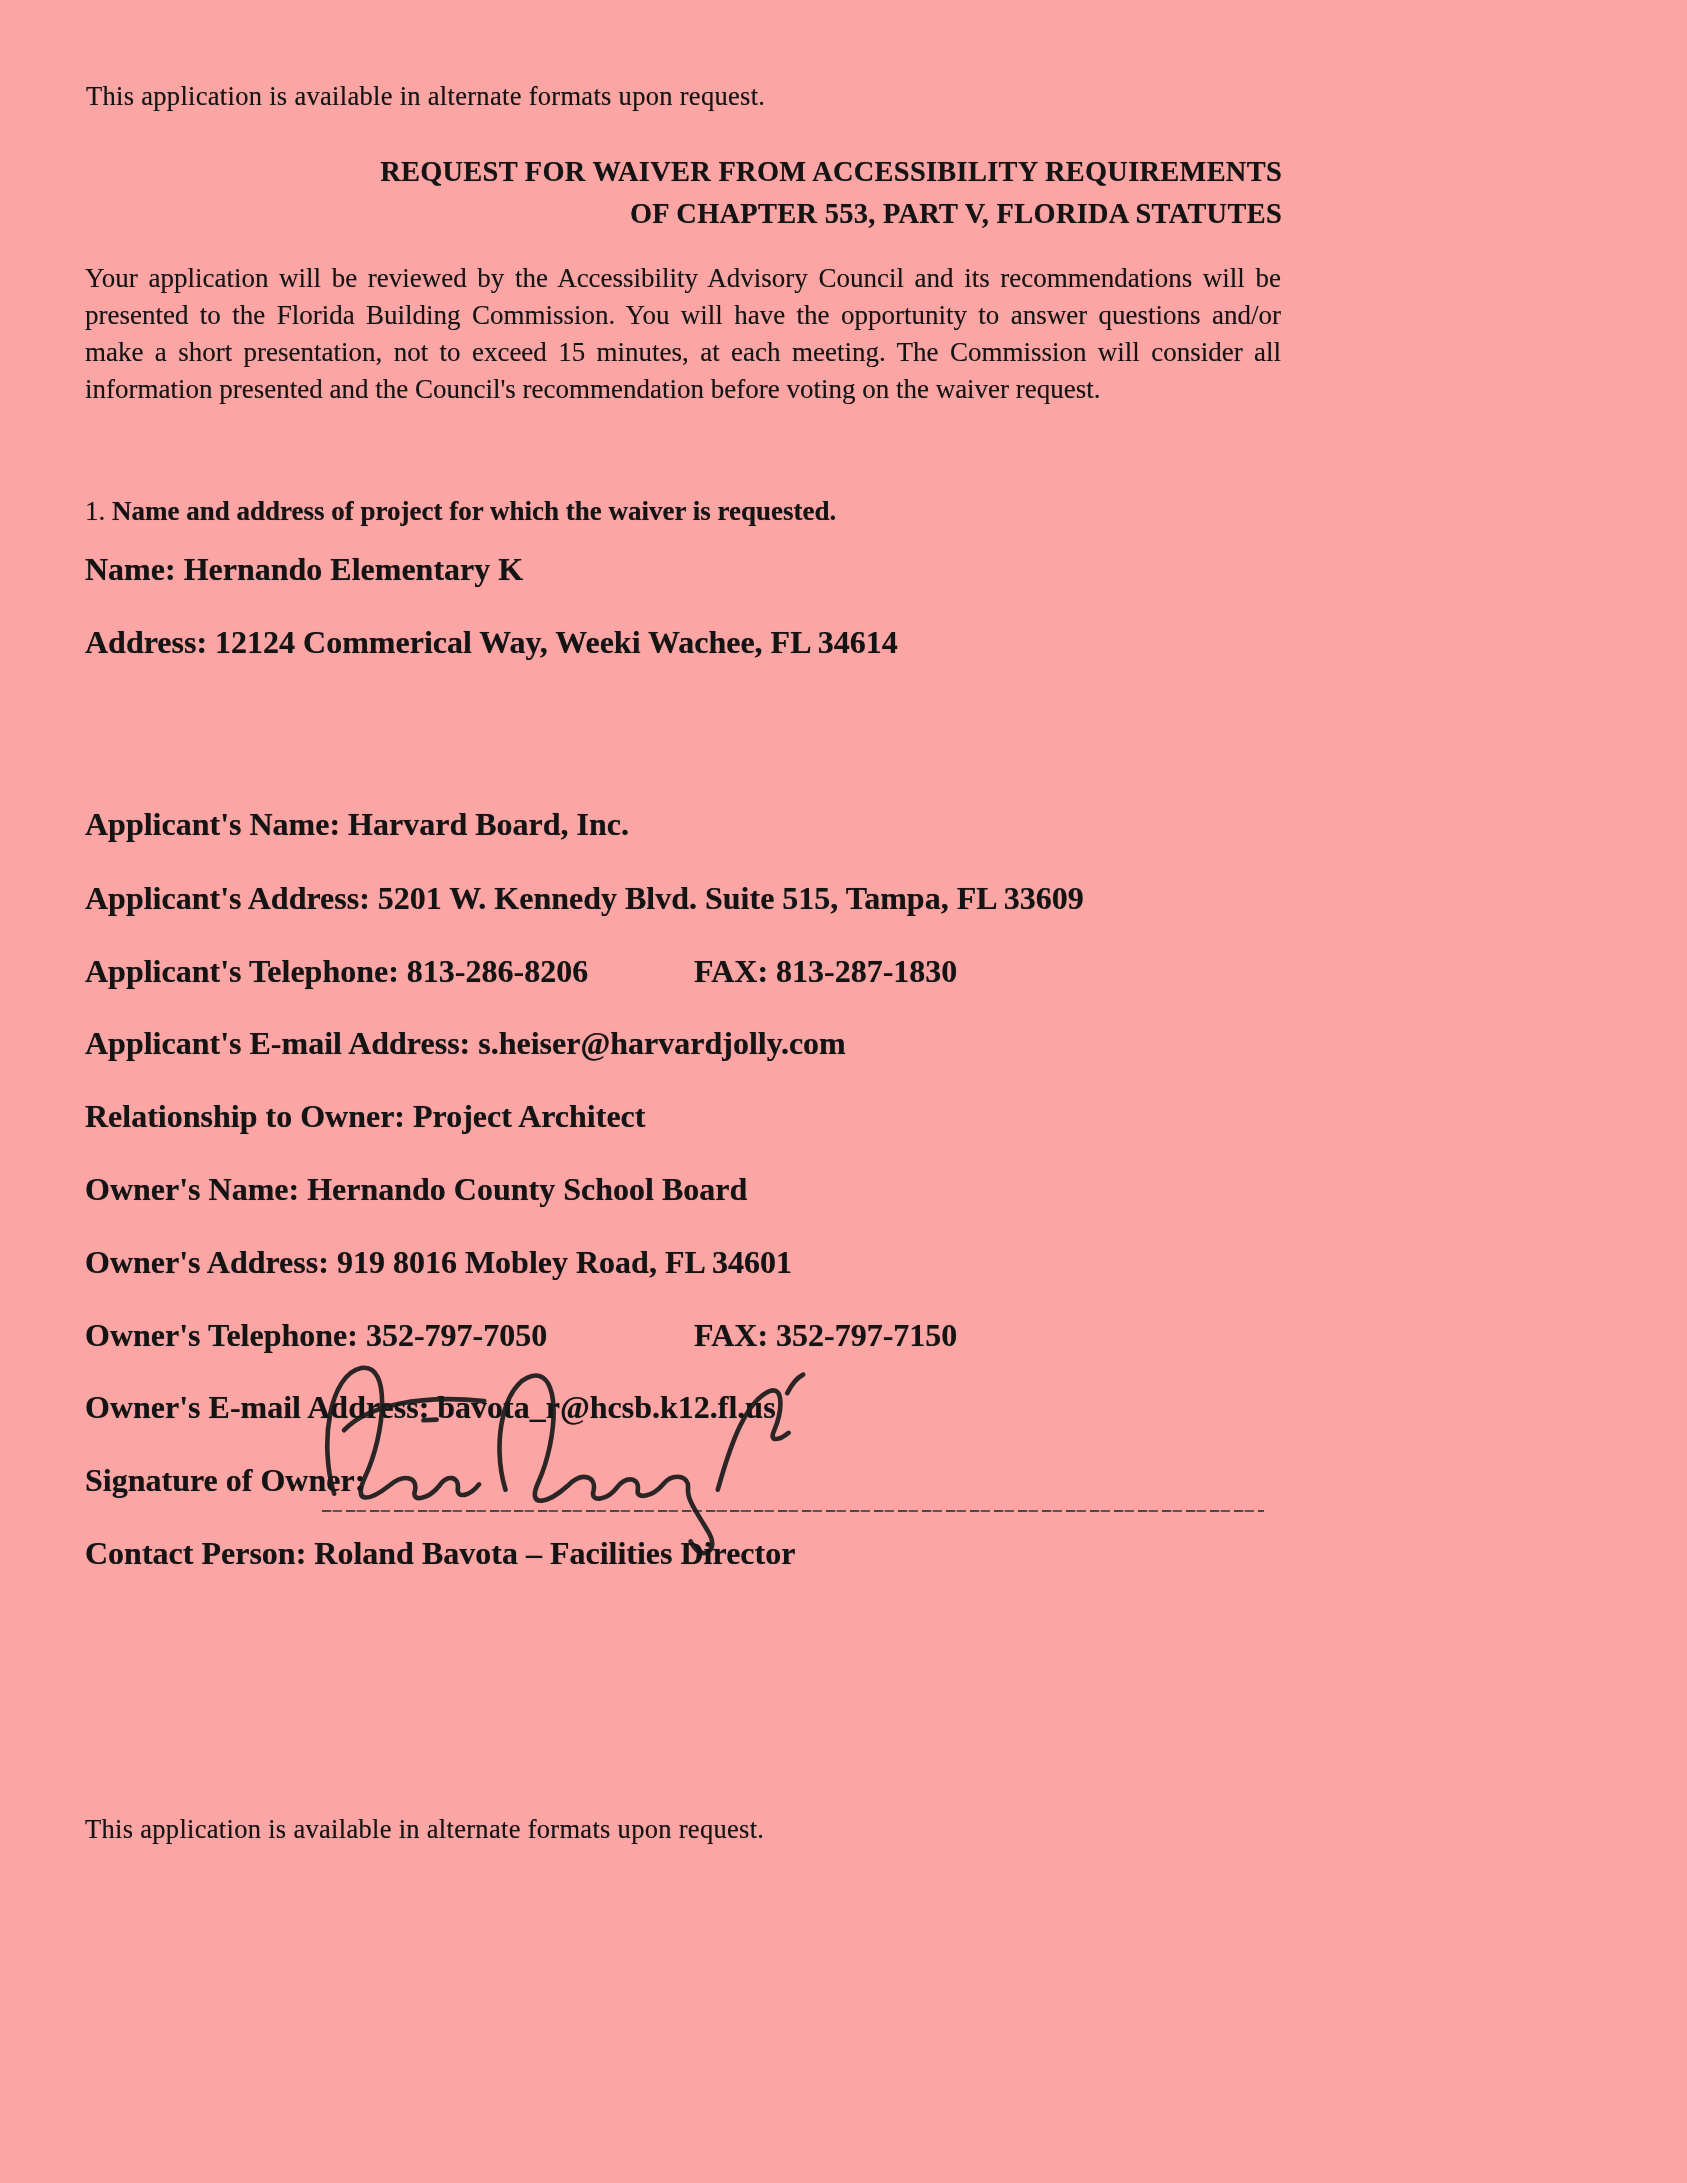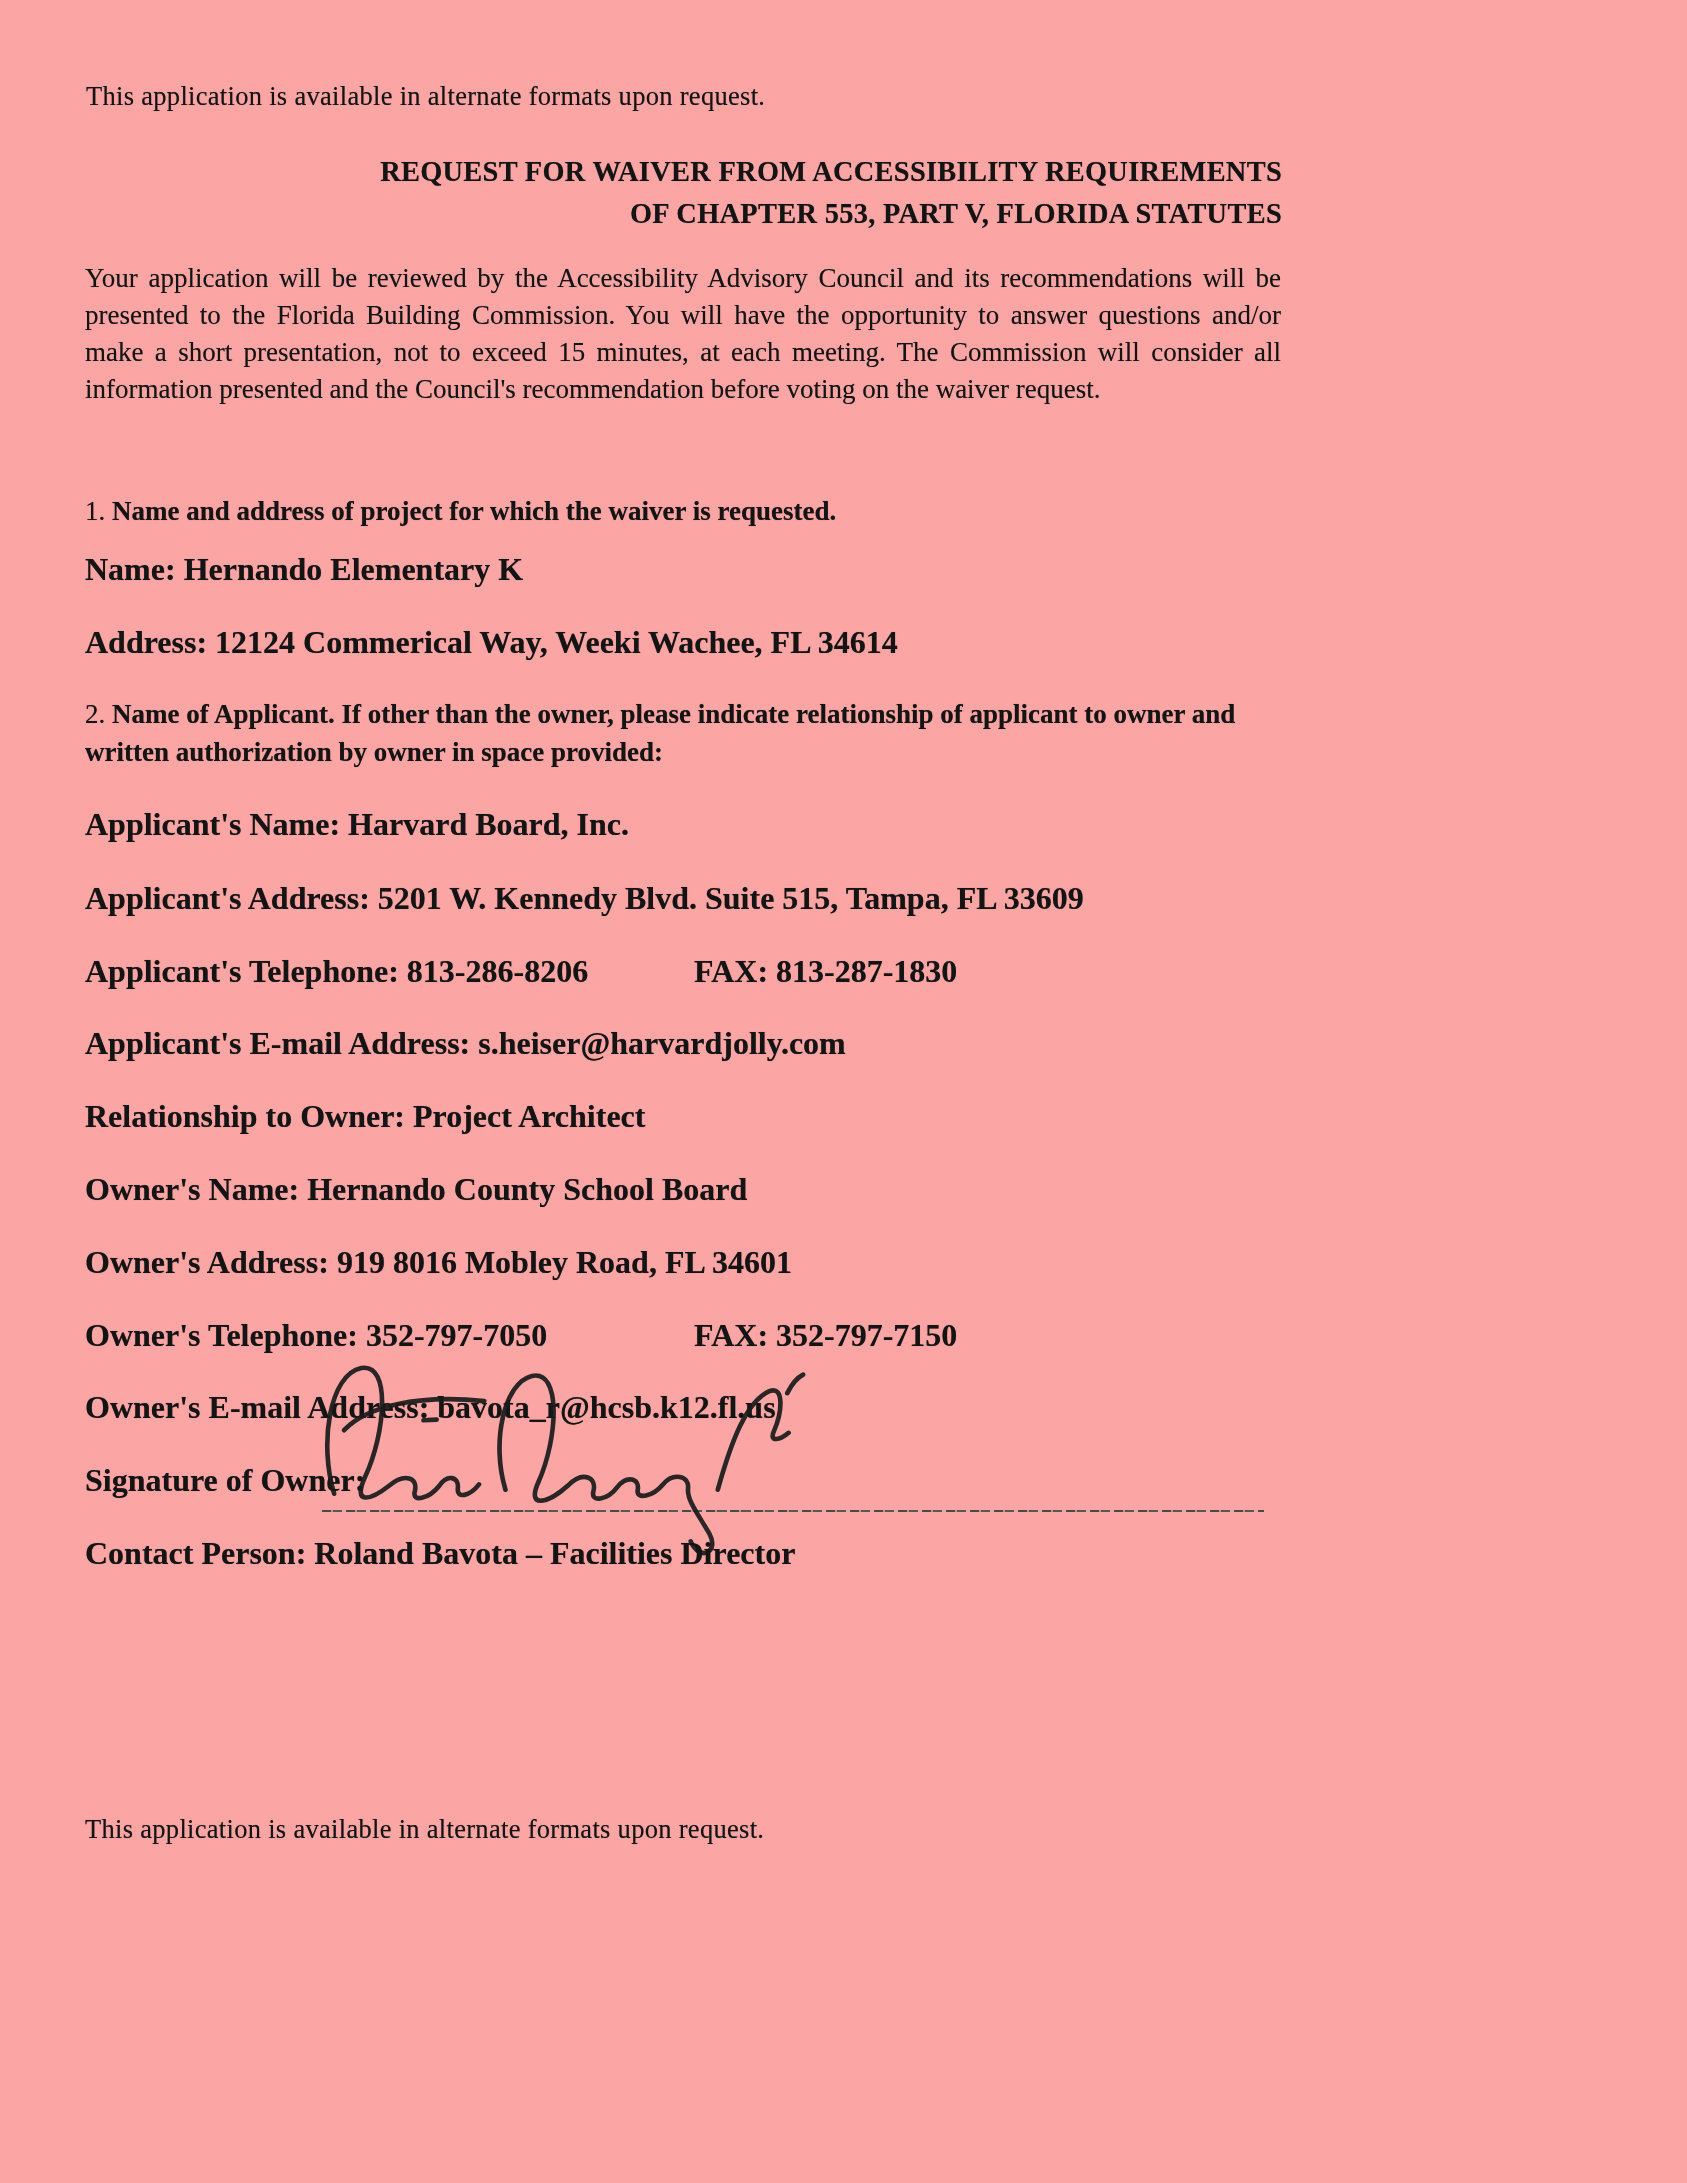--- a/index.html
+++ b/index.html
@@ -83,23 +83,20 @@
   </div>
 
   <div class="abs frow" style="left:85px; top:551px;">
     <span>Name:</span><span> Hernando Elementary K</span>
   </div>
 
   <div class="abs frow" style="left:85px; top:624px;">
     <span>Address:</span><span> 12124 Commerical Way, Weeki Wachee, FL 34614</span>
   </div>
 
-  <div class="abs sec-heading" style="left:85px; top:695px;">
-    <span class="sec-num">2.</span><span> Name of Applicant. If other than the owner, please indicate relationship of applicant to owner and written authorization by owner in space provided:</span>
-  </div>
 
   <div class="abs frow" style="left:85px; top:806px;">
     <span>Applicant's Name:</span><span> Harvard Board, Inc.</span>
   </div>
 
   <div class="abs frow" style="left:85px; top:880px;">
     <span>Applicant's Address:</span><span> 5201 W. Kennedy Blvd. Suite 515, Tampa, FL 33609</span>
   </div>
 
   <div class="abs frow two-col" style="left:85px; top:953px;">

